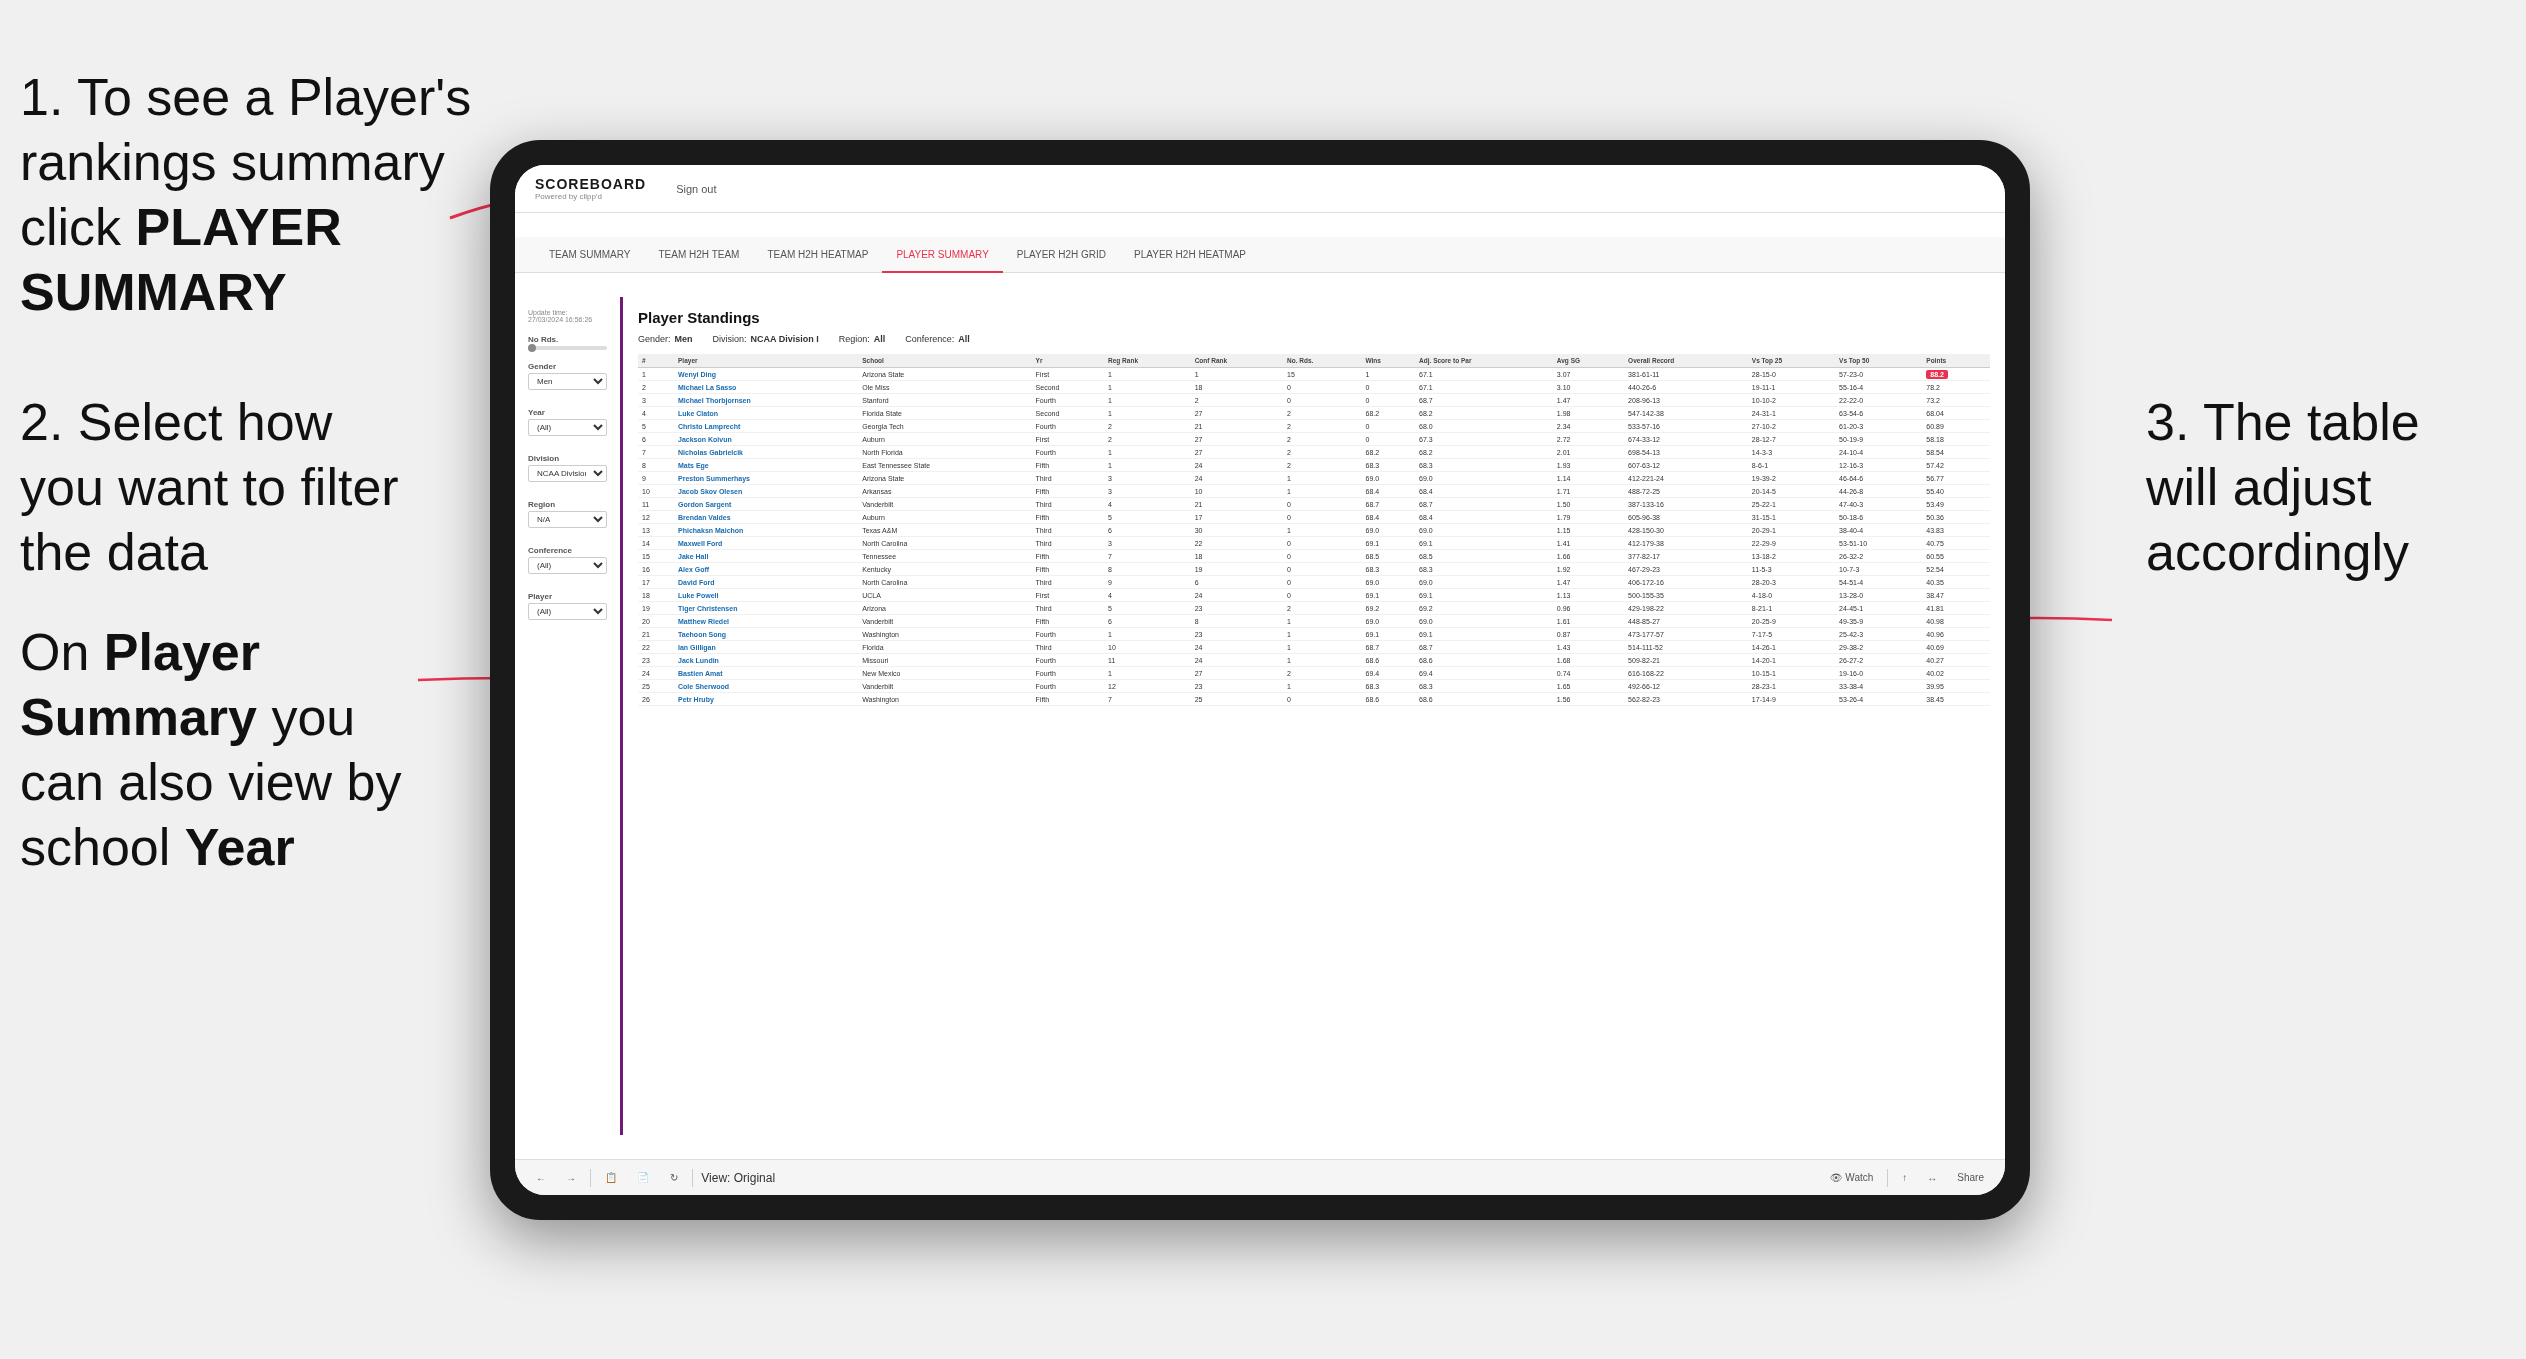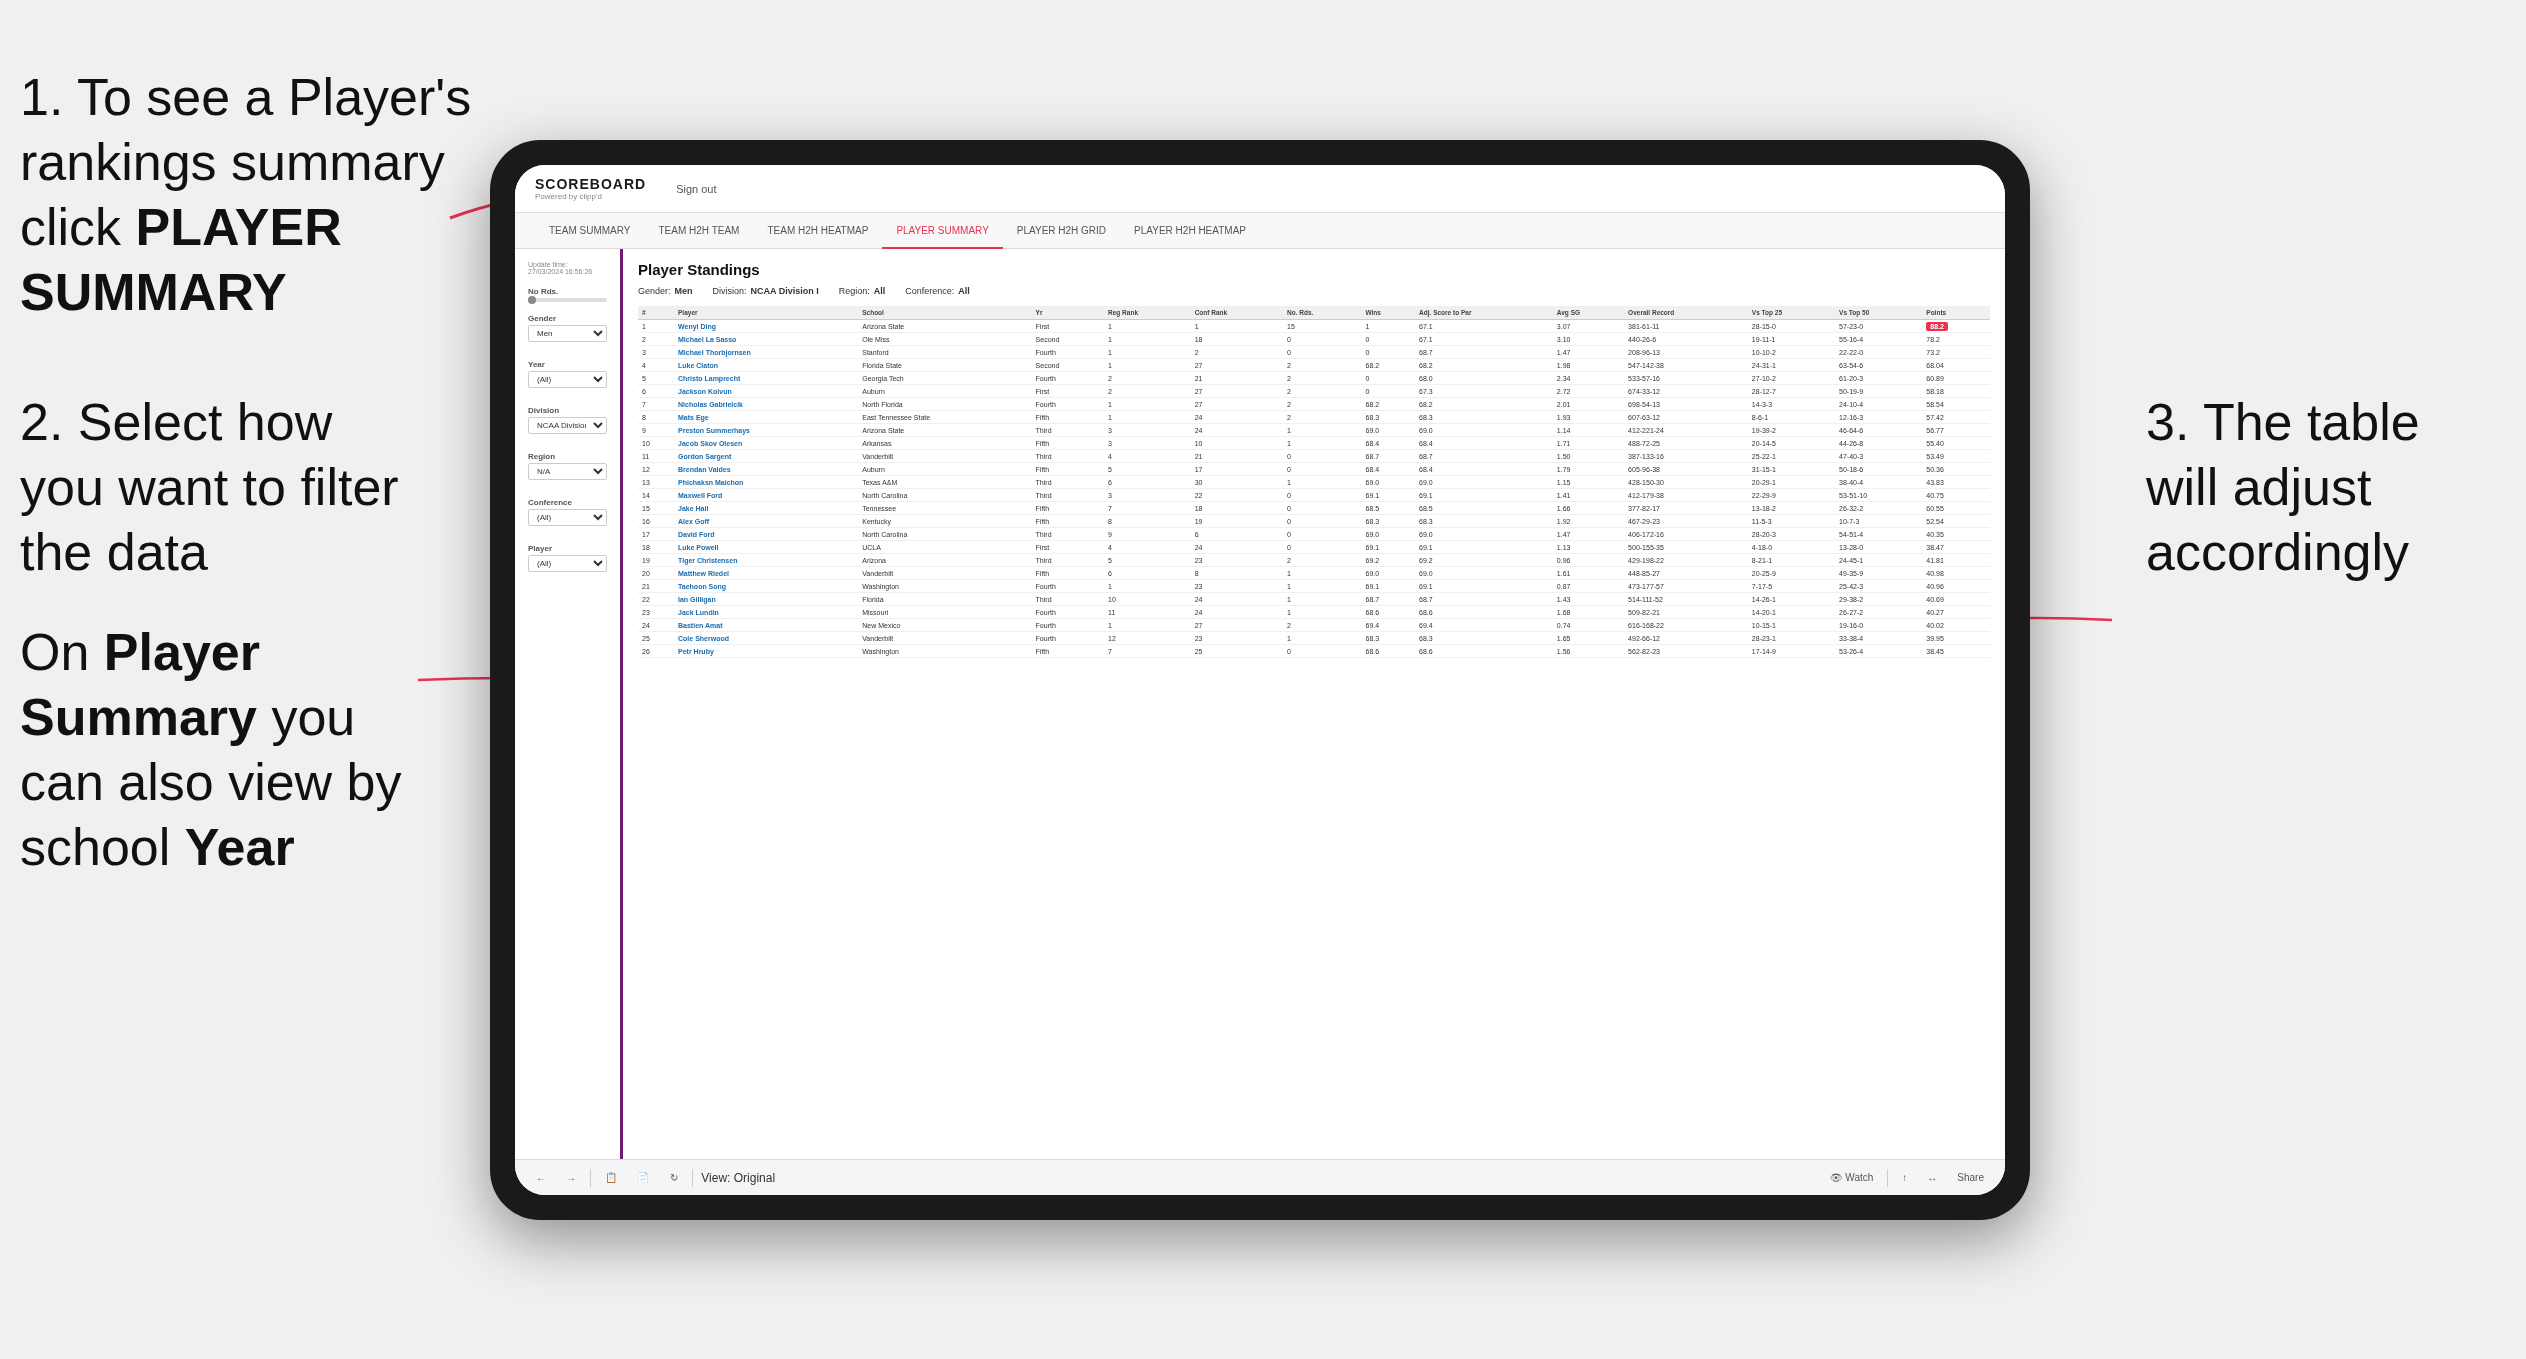--- a/index.html
+++ b/index.html
@@ -93,20 +93,21 @@
       box-shadow: 0 20px 60px rgba(0,0,0,0.4);
     }
     .tablet-screen {
       width: 100%;
       height: 100%;
       background: #fff;
       border-radius: 30px;
       overflow: hidden;
       display: flex;
       flex-direction: column;
+      gap: 24px;
     }
 
     
     .app-header {
       background: #fff;
       border-bottom: 1px solid #ddd;
       display: flex;
       align-items: center;
       padding: 0 20px;
       height: 48px;

